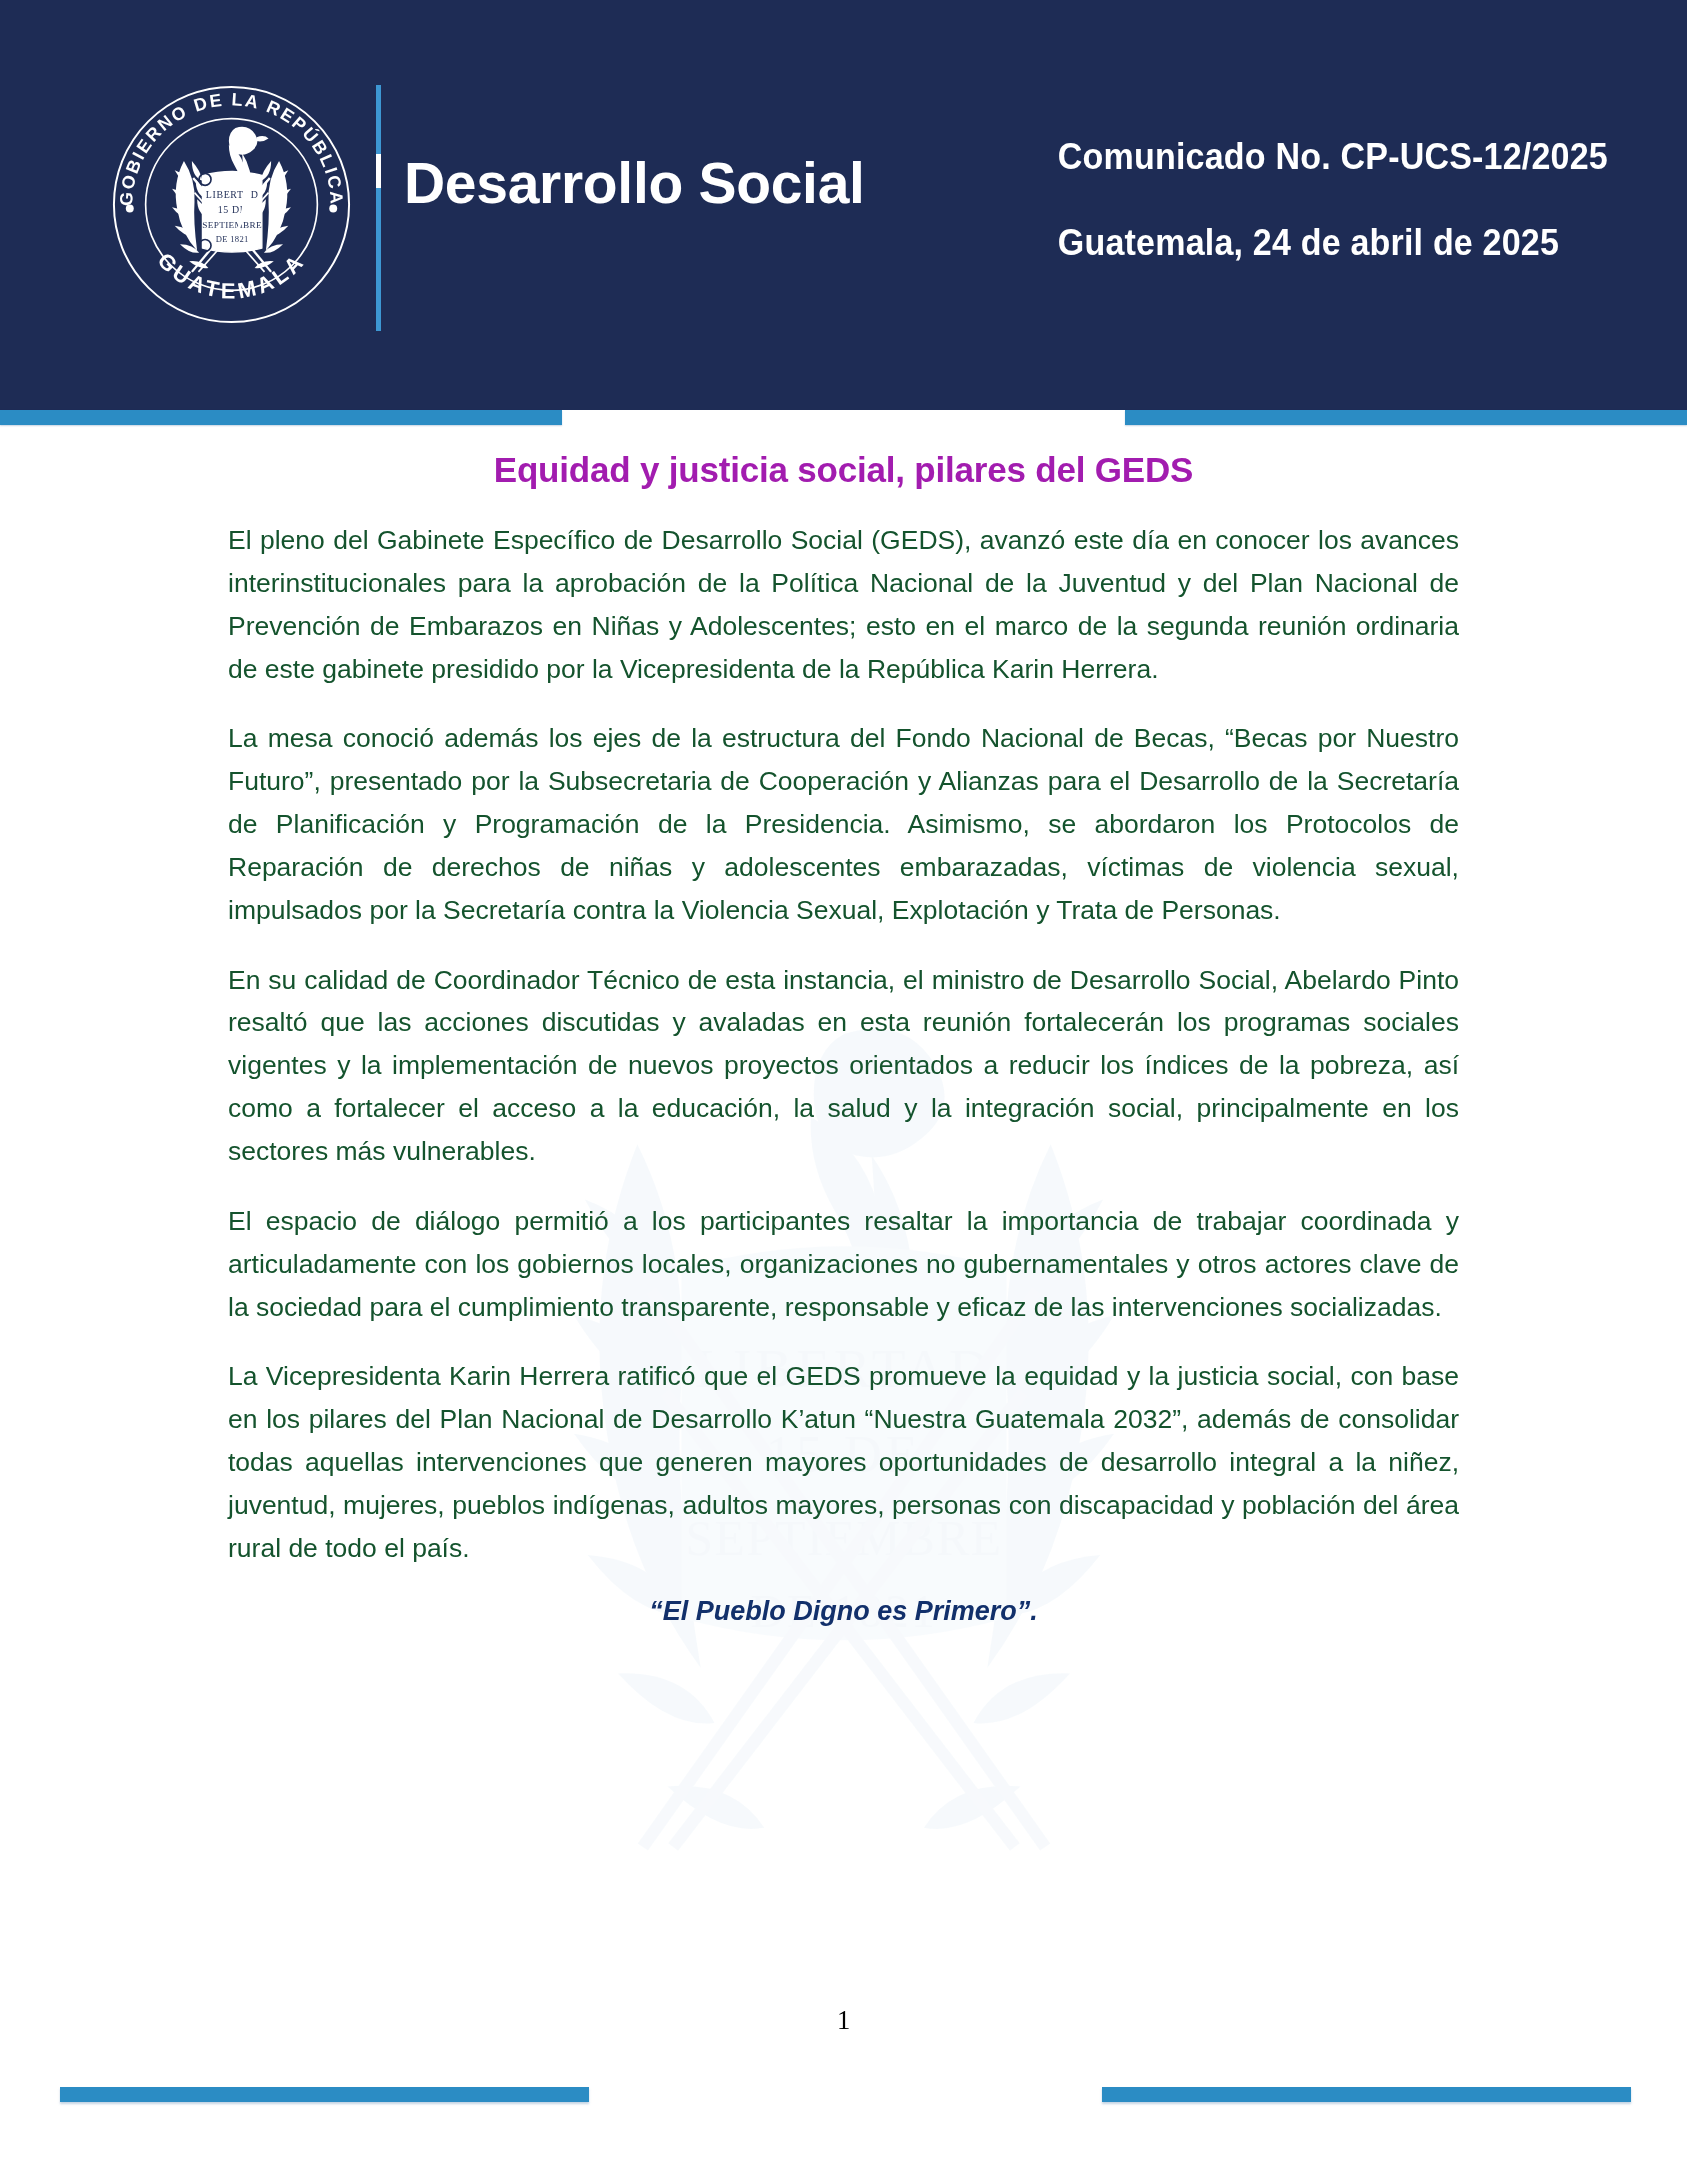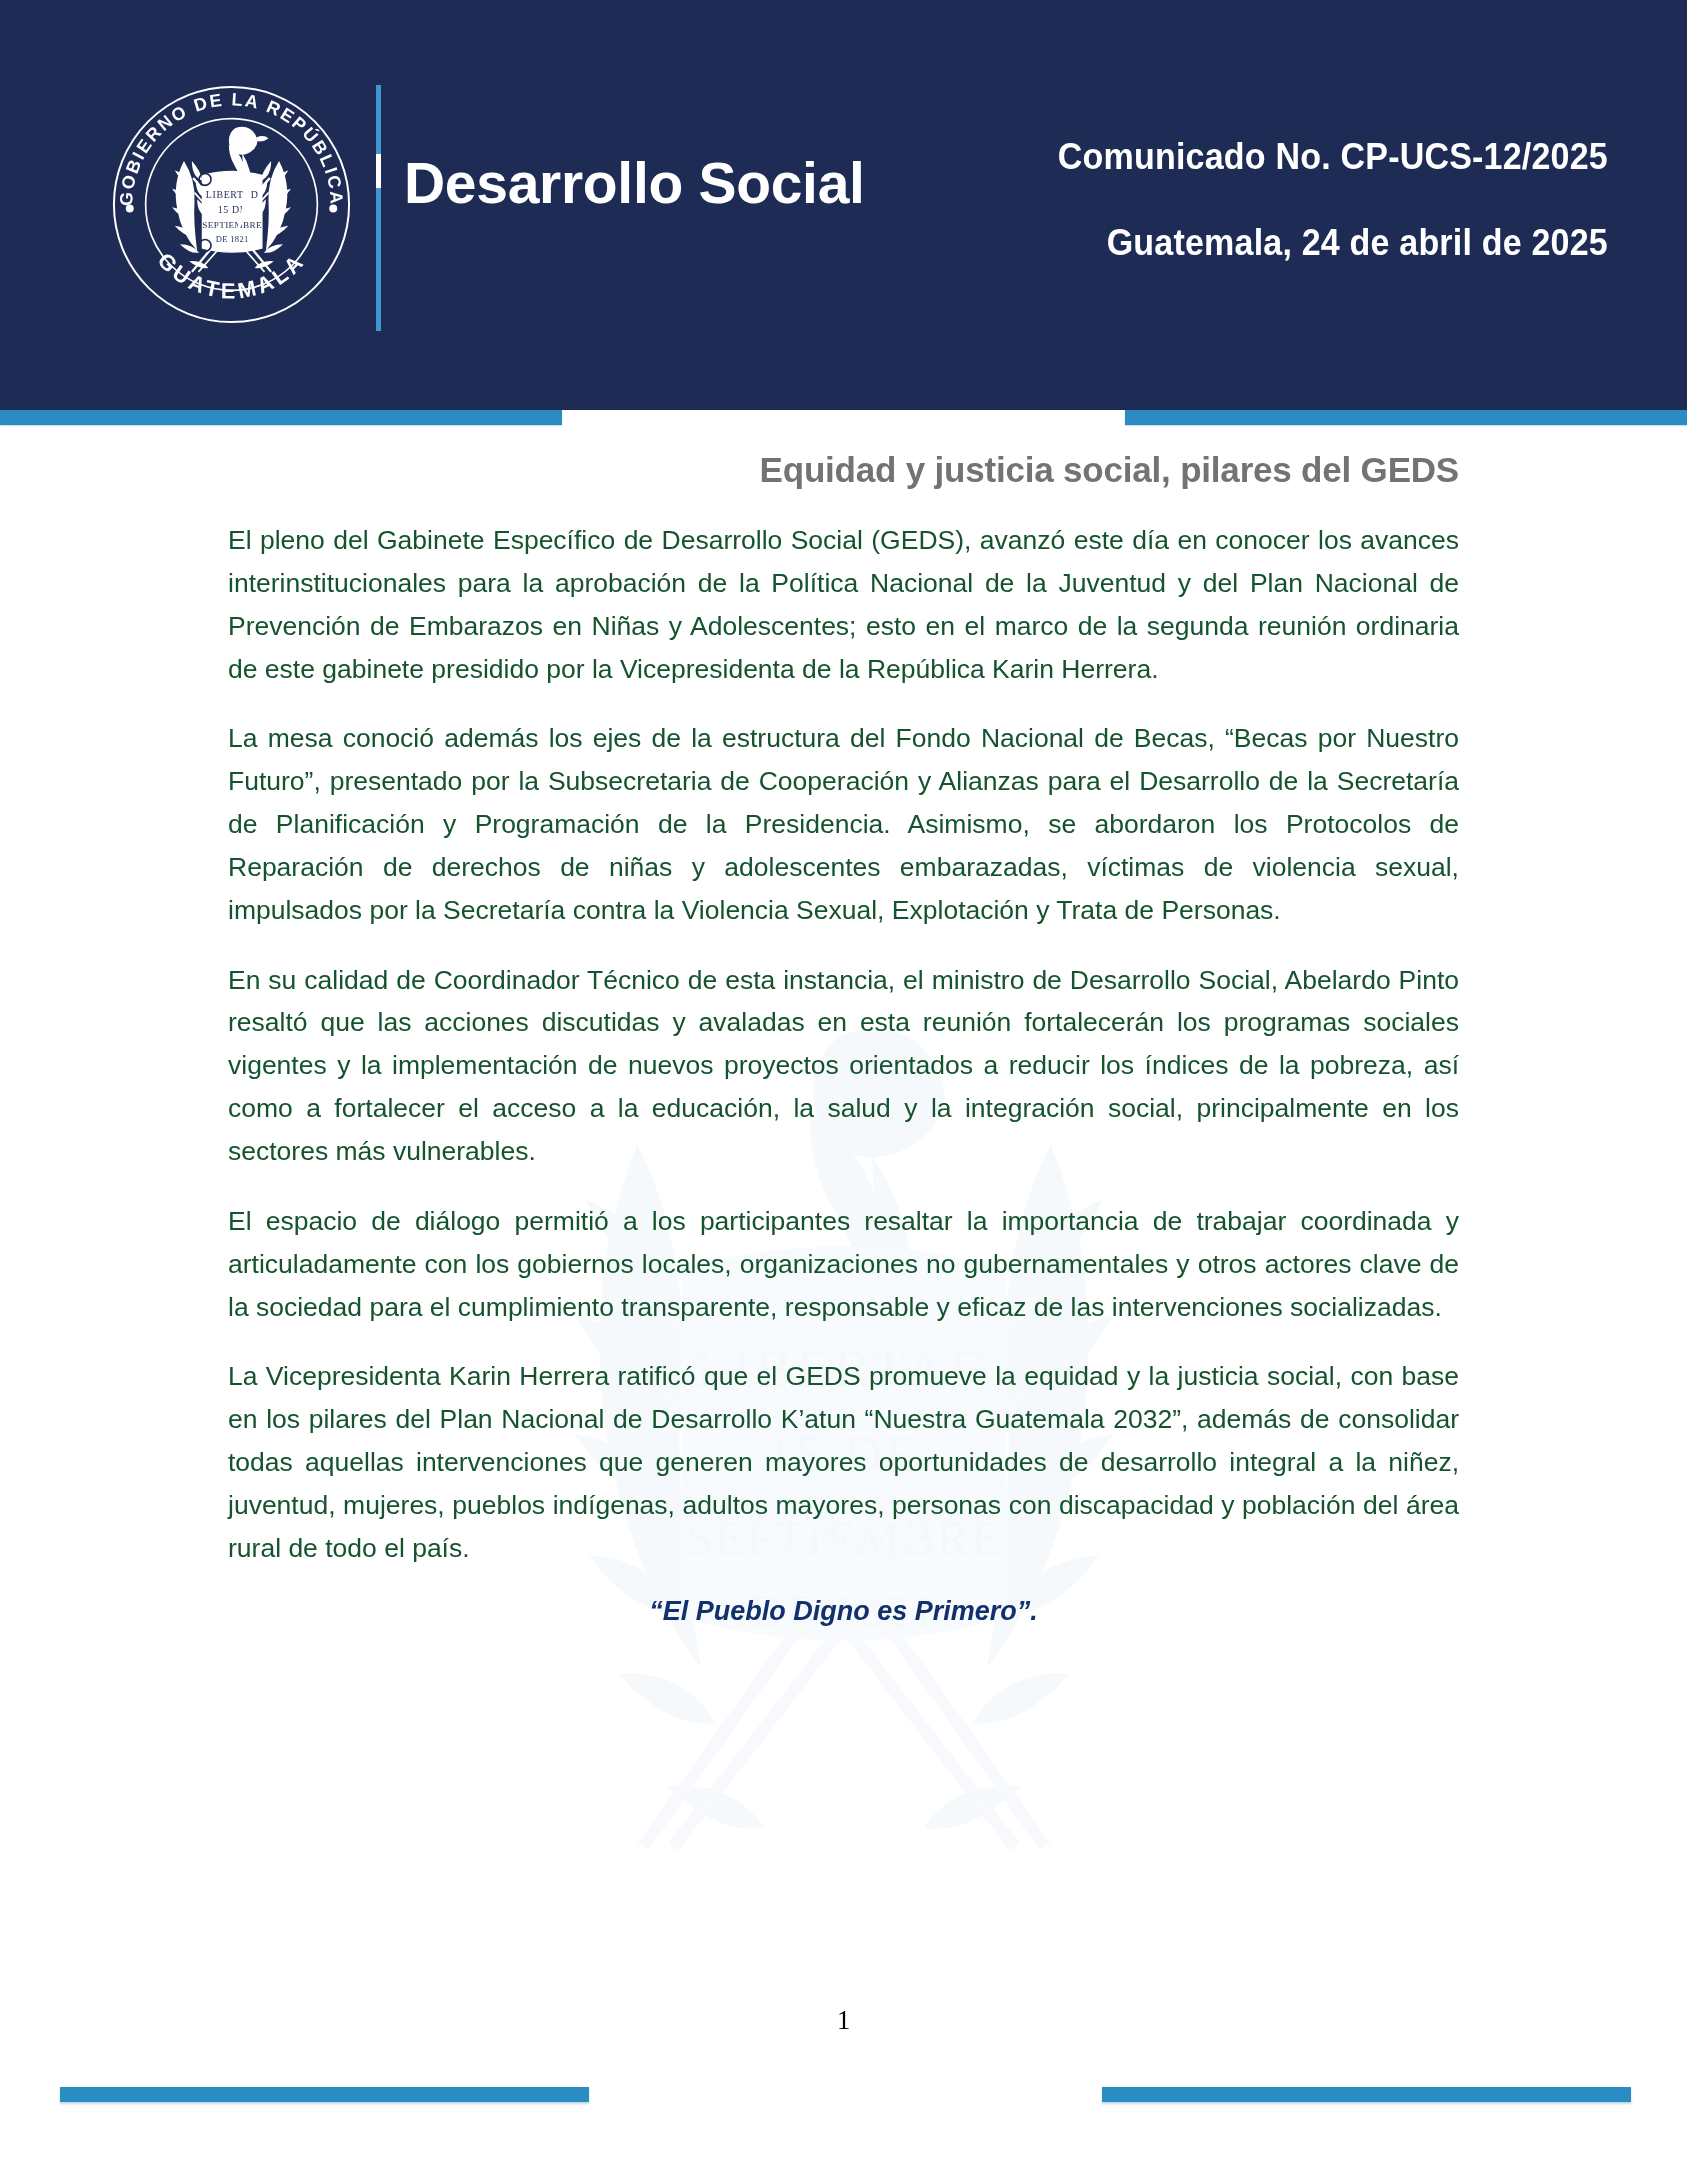--- a/index.html
+++ b/index.html
@@ -78,21 +78,20 @@
     line-height: 1.05;
     margin-top: 22px;
     white-space: nowrap;
   }
 
   
   .comunicado {
     position: absolute;
     right: 79px;
     top: 136px;
-    text-align: right;
     color: #ffffff;
   }
   .comunicado .cm-line {
     font-family: "Liberation Sans Narrow", "Liberation Sans", sans-serif;
     font-size: 37px;
     font-weight: 700;
     letter-spacing: 0.2px;
     white-space: nowrap;
     transform: scaleX(0.92);
     transform-origin: right center;
@@ -126,22 +125,22 @@
   .content {
     position: absolute;
     left: 228px;
     top: 450px;
     width: 1231px;
   }
   .doc-title {
     font-family: "Liberation Sans", sans-serif;
     font-size: 35px;
     font-weight: 700;
-    color: #737373;
-    text-align: right;
+    color: #a21caf;
+    text-align: center;
     line-height: 1.15;
     margin: 0 0 29px 0;
     letter-spacing: -0.2px;
   }
   .para {
     font-family: "Liberation Sans", sans-serif;
     font-size: 26.5px;
     line-height: 1.62;
     color: #14532d;
     text-align: justify;

